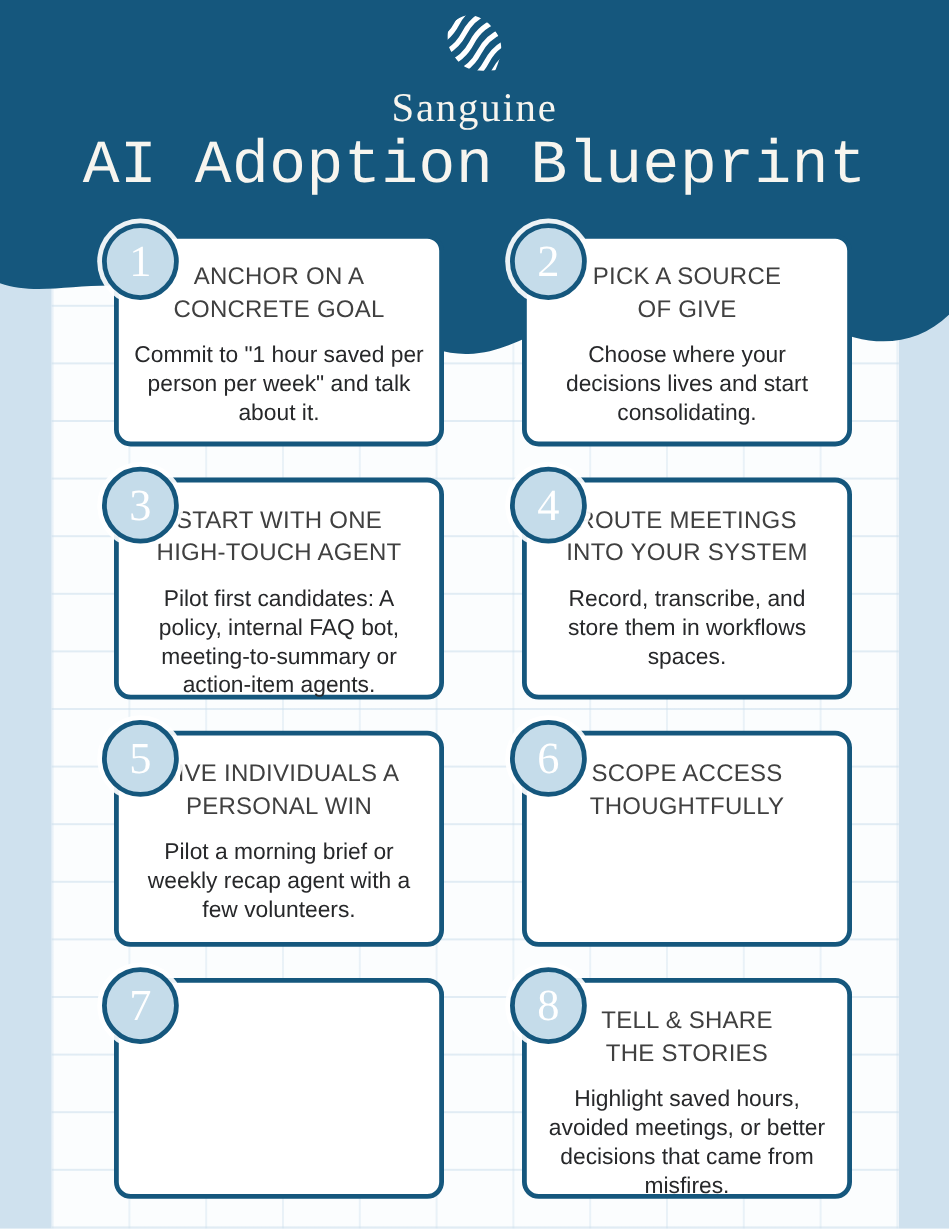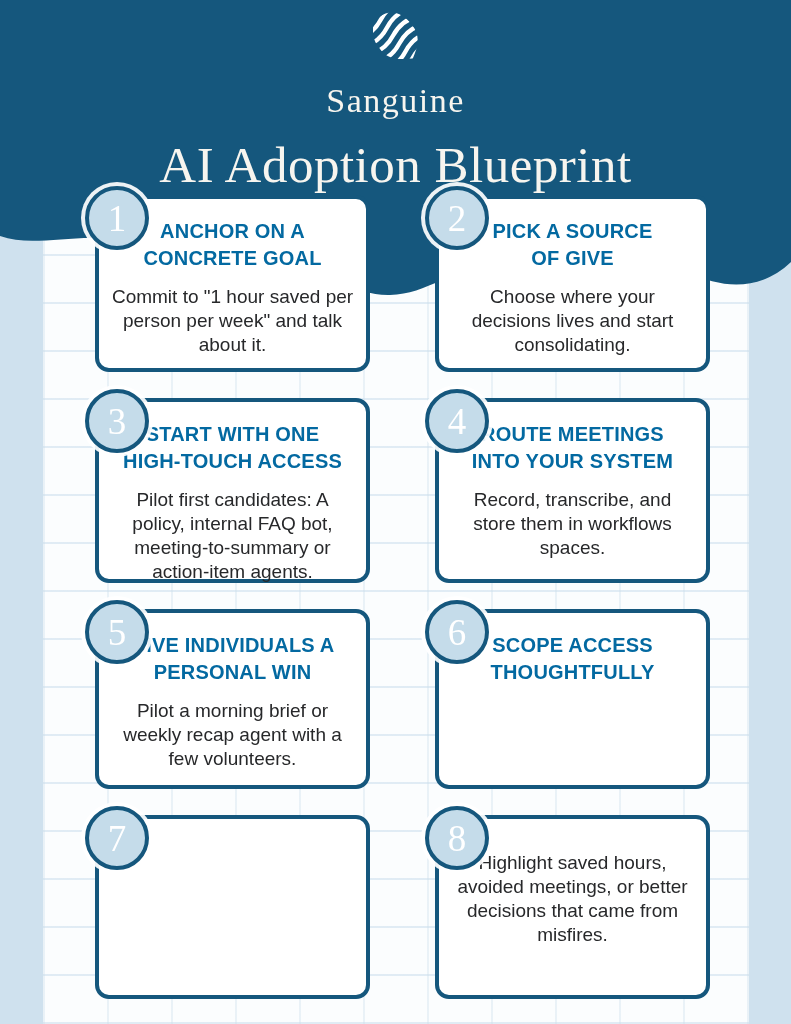--- a/index.html
+++ b/index.html
@@ -17,47 +17,47 @@
     background-size:64px 48px;
     background-position:0 14px;
   }
   .header-curve{position:absolute;top:0;left:0;width:791px;height:330px;}
   .header-content{
     position:absolute;top:0;left:0;right:0;text-align:center;color:#f7f5ef;
   }
   .logo{margin-top:8px;height:58px;}
   .brand-name{
     font-family:"Liberation Serif", serif;
-    font-size:34px;letter-spacing:1.5px;line-height:1.0;margin-top:18px;
+    font-size:34px;letter-spacing:1.5px;line-height:1.0;margin-top:8px;
   }
   .poster-title{
-    font-family:Liberation Serif, serif;
-    font-size:51px;letter-spacing:0.5px;line-height:1.0;margin-top:22px;
+    font-family:Liberation Mono, monospace;
+    font-size:51px;letter-spacing:0.5px;line-height:1.0;margin-top:6px;
   }
   .cards{
     position:absolute;left:95px;top:195px;
     display:grid;
     grid-template-columns:275px 275px;column-gap:65px;
     grid-template-rows:177px 185px 180px 184px;row-gap:26px;
   }
   .card{
     position:relative;box-sizing:border-box;
     background:#ffffff;border:4px solid #15577d;border-radius:14px;
     padding:19px 12px 8px;text-align:center;
   }
   .badge{
     position:absolute;left:-14px;top:-13px;width:56px;height:56px;border-radius:50%;
     background:#c5dcea;border:4px solid #15577d;
     box-shadow:0 0 0 4px rgba(255,255,255,.92);
     display:flex;align-items:center;justify-content:center;
     font-family:"Liberation Serif", serif;font-size:37px;color:#ffffff;
   }
   .card-title{
-    font-weight:700;font-size:20px;line-height:1.35;letter-spacing:0.2px;
-    color:#0369a1;white-space:pre-line;
+    font-weight:400;font-size:20px;line-height:1.35;letter-spacing:0.2px;
+    color:#404040;white-space:pre-line;
   }
   .card-body{
     margin:13px auto 0;max-width:252px;
     font-size:19px;line-height:1.27;color:#27282a;
   }
 </style>
 </head>
 <body>
 
 <div class="poster">
@@ -111,21 +111,21 @@
     <div class="card">
       <div class="badge">2</div>
       <div class="card-title">PICK A SOURCE
 OF GIVE</div>
       <div class="card-body">Choose where your decisions lives and start consolidating.</div>
     </div>
 
     <div class="card">
       <div class="badge">3</div>
       <div class="card-title">START WITH ONE
-HIGH-TOUCH ACCESS</div>
+HIGH-TOUCH AGENT</div>
       <div class="card-body">Pilot first candidates: A policy, internal FAQ bot, meeting-to-summary or action-item agents.</div>
     </div>
 
     <div class="card">
       <div class="badge">4</div>
       <div class="card-title">ROUTE MEETINGS
 INTO YOUR SYSTEM</div>
       <div class="card-body">Record, transcribe, and store them in workflows spaces.</div>
     </div>
 
@@ -141,17 +141,19 @@
       <div class="card-title">SCOPE ACCESS
 THOUGHTFULLY</div>
     </div>
 
     <div class="card">
       <div class="badge">7</div>
     </div>
 
     <div class="card">
       <div class="badge">8</div>
+      <div class="card-title">TELL &amp; SHARE
+THE STORIES</div>
       <div class="card-body">Highlight saved hours, avoided meetings, or better decisions that came from misfires.</div>
     </div>
 
   </div>
 </div>
 
 </body></html>

